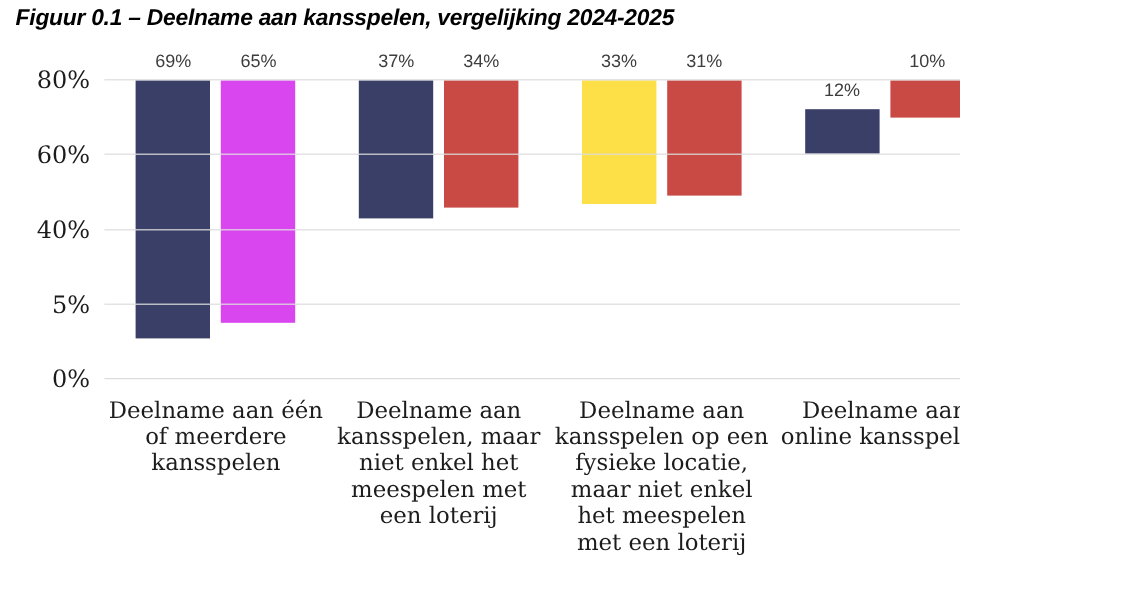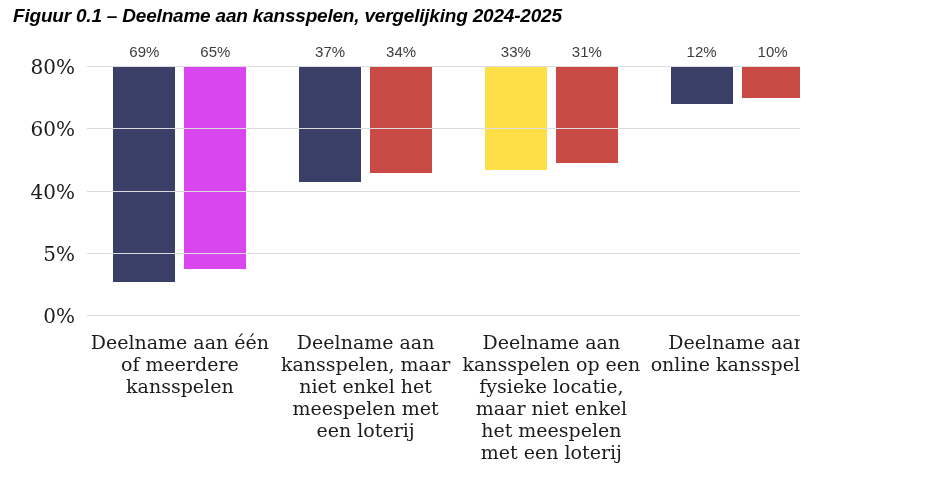--- a/index.html
+++ b/index.html
@@ -82,21 +82,21 @@
         </div>
         <div class="group">
           <div class="bar" style="height: 41.25%; background: #fde047; text-decoration: underline;">
             <div class="val">33%</div>
           </div>
           <div class="bar" style="height: 38.75%; background: rgb(201, 74, 68);">
             <div class="val">31%</div>
           </div>
         </div>
         <div class="group">
-          <div class="bar" style="height: 15%; background: rgb(58, 63, 104);">
+          <div class="bar" style="height: 15%; background: rgb(58, 63, 104); margin-top: 24px;">
             <div class="val">12%</div>
           </div>
           <div class="bar" style="height: 12.5%; background: rgb(201, 74, 68);">
             <div class="val">10%</div>
           </div>
         </div>
       </div>
   <div class="gridline" style="bottom: 0%; background: rgb(220, 220, 220);"></div>
       <div class="gridline" style="bottom: 25%; background: rgb(220, 220, 220);"></div>
       <div class="gridline" style="bottom: 50%; background: rgb(220, 220, 220);"></div>

